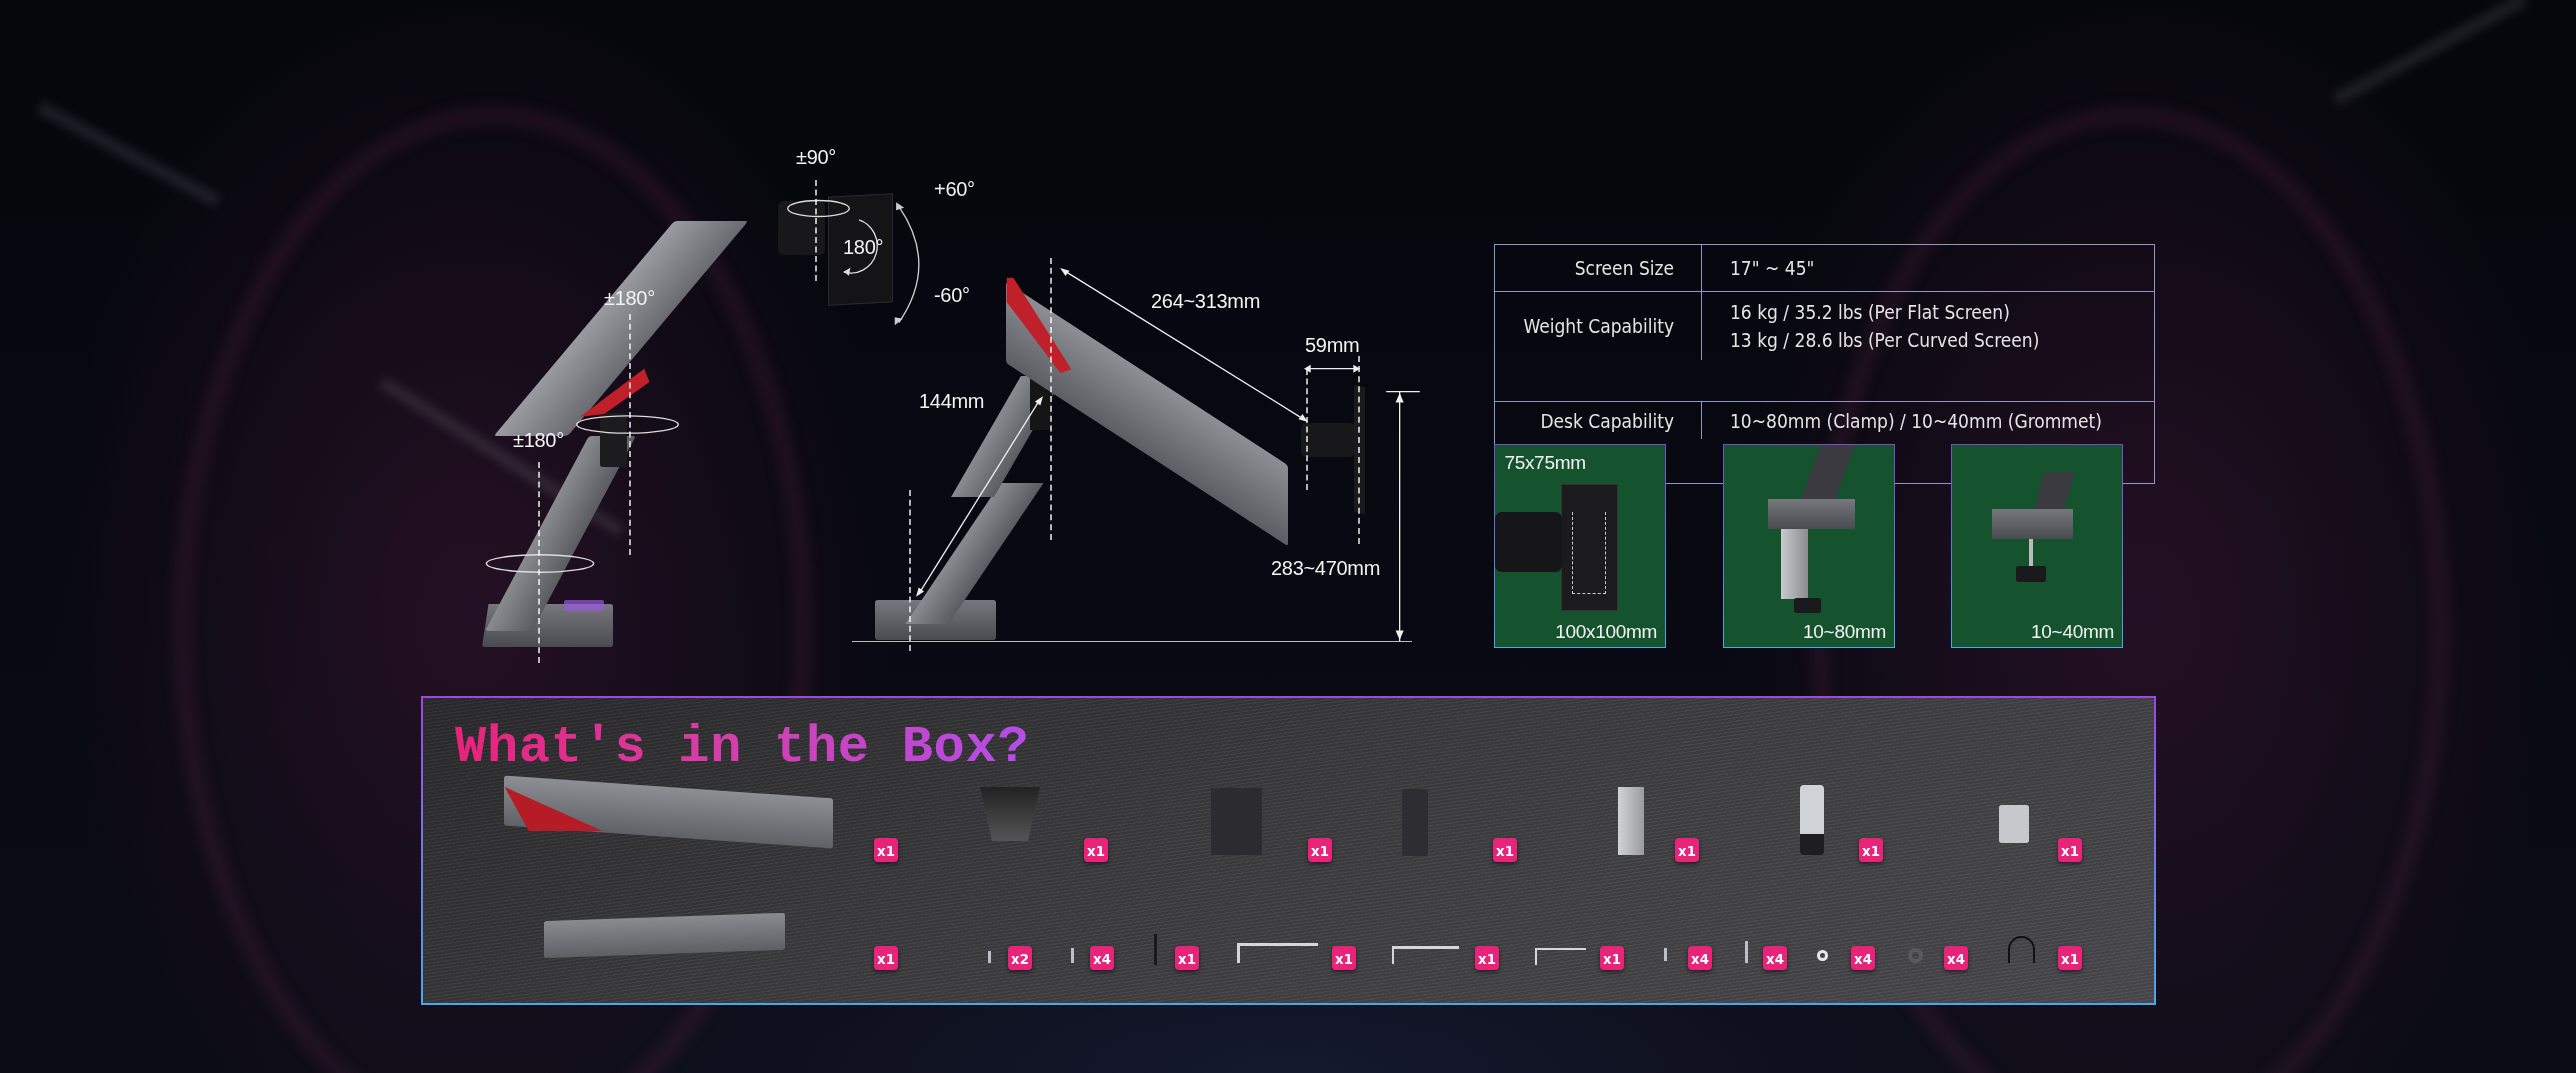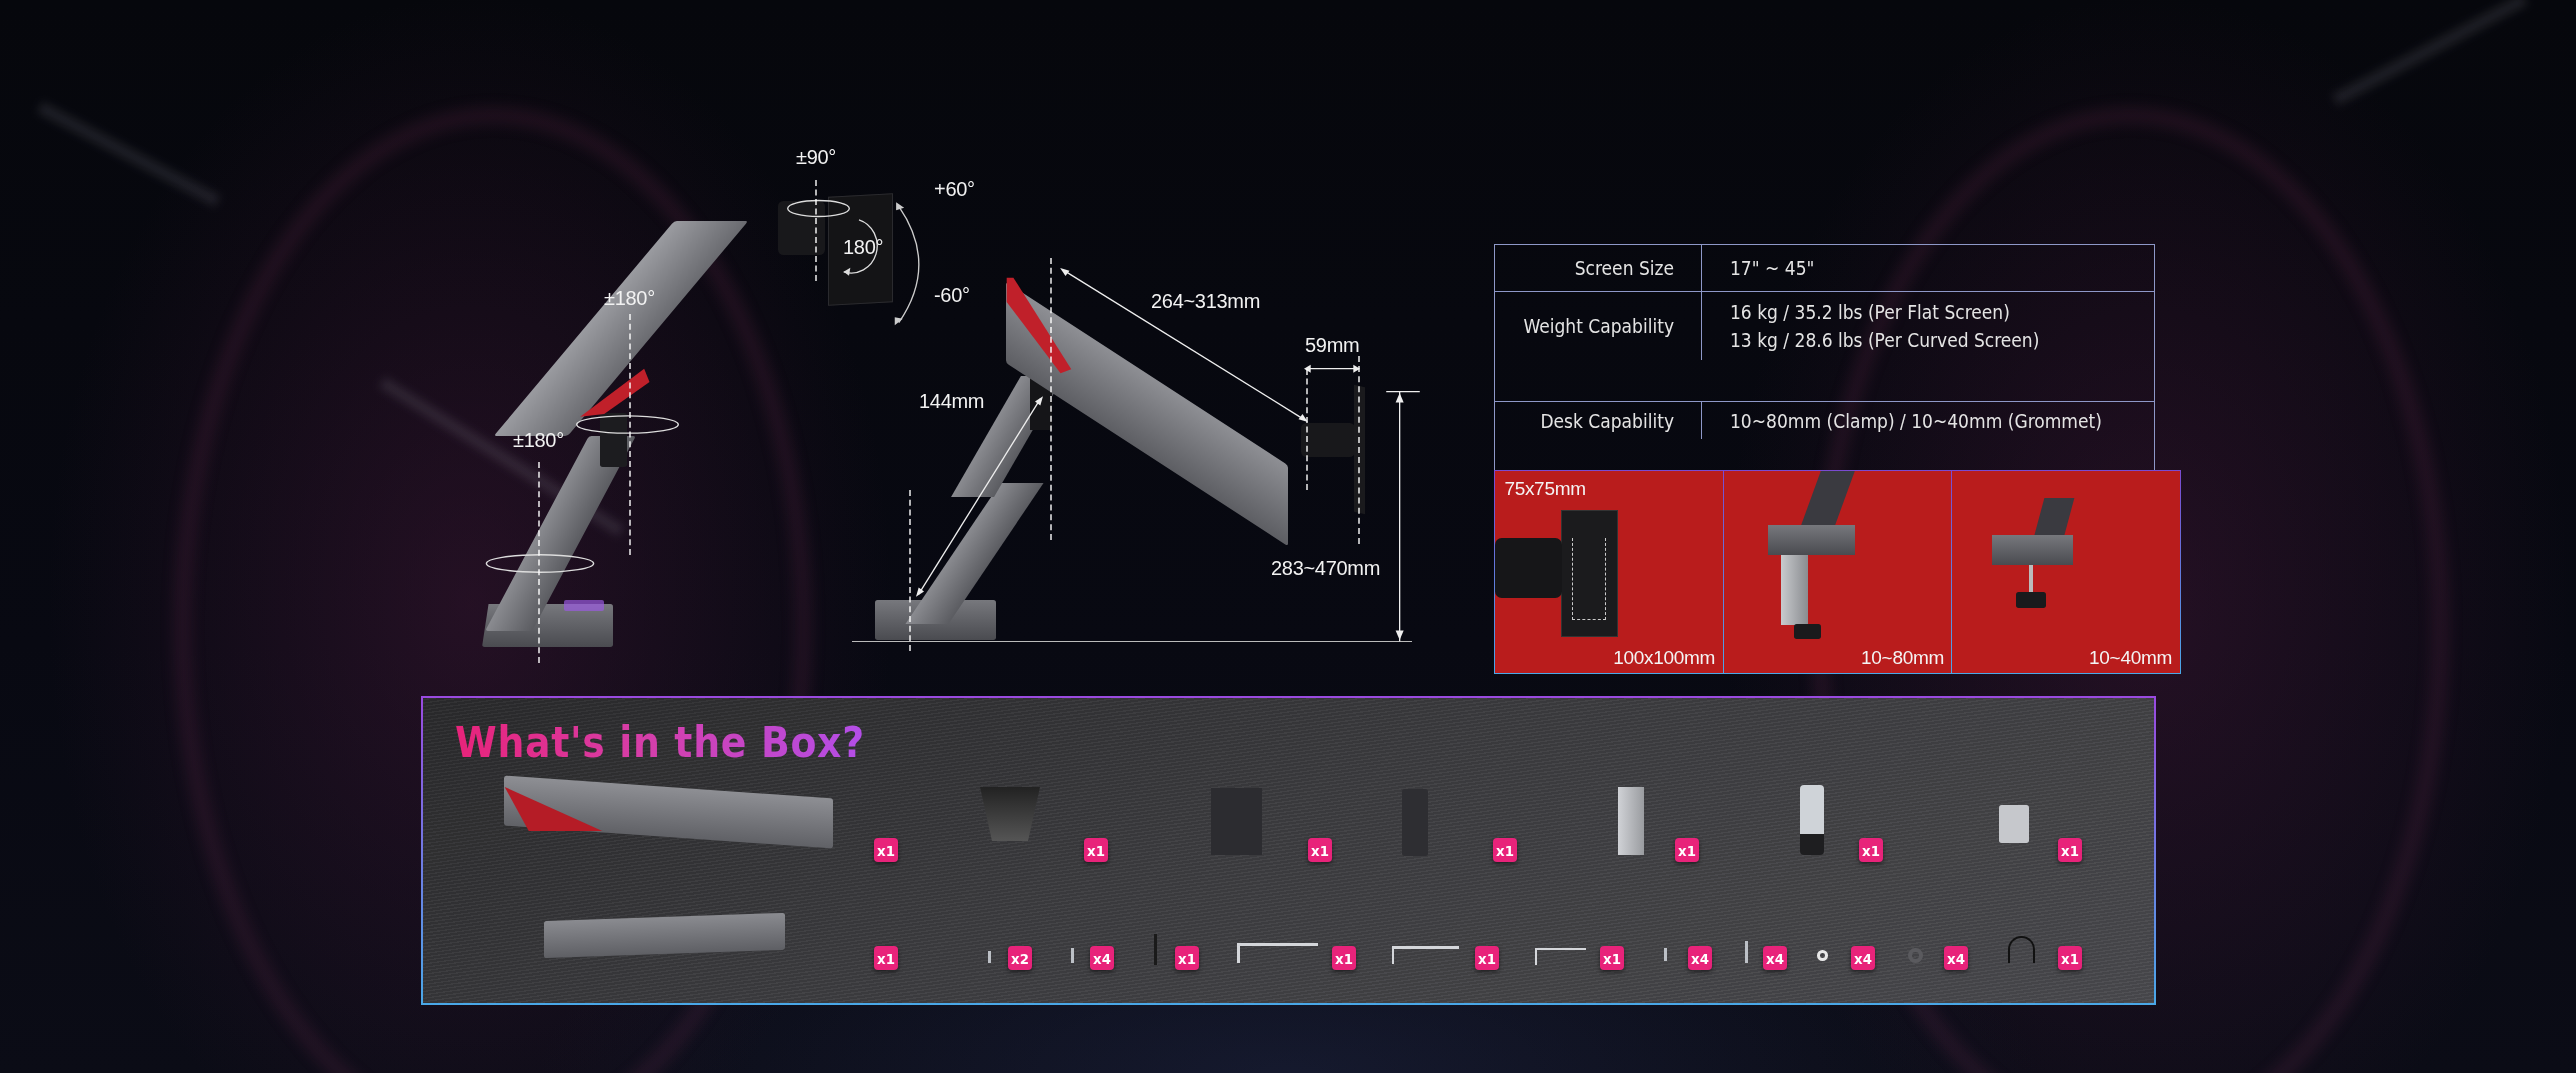--- a/index.html
+++ b/index.html
@@ -45,43 +45,44 @@
     display:flex; align-items:center; justify-content:flex-end;
     padding-right:27px; box-sizing:border-box;
     font-size:19px; color:#e4e4e4; border-right:1.3px solid #8e98c8;
   }
   .spec-value {
     position:absolute; left:235px; right:0; top:0; bottom:0;
     display:flex; flex-direction:column; justify-content:center;
     font-size:19px; color:#e4e4e4; line-height:28px;
   }
   .panel {
-    position:absolute; top:470px; width:230px; height:204px;
-    background:#b91c1c; box-sizing:border-box;
+    position:absolute; top:444px; width:172px; height:204px;
+    background:#14532d; box-sizing:border-box;
     border:1.3px solid; border-image:linear-gradient(180deg,#7a4ad0,#4aa8e8) 1;
     overflow:hidden;
   }
   .panel-text {
     position:absolute; font-family:"Liberation Sans", sans-serif;
     font-size:19px; color:#f4f4f4; letter-spacing:-0.3px;
   }
   .box {
     position:absolute; left:421px; top:696px; width:1735px; height:309px;
     box-sizing:border-box; border:2px solid;
     border-image:linear-gradient(180deg,#9a4ae0,#4aa8e8) 1;
     background:
       repeating-linear-gradient(-8deg, rgba(255,255,255,0.035) 0 1.3px, rgba(0,0,0,0.05) 1.3px 3.4px),
       linear-gradient(160deg,#2a2a2c 0%,#3c3c3f 45%,#4a4a4e 100%);
     overflow:hidden;
   }
   .box-title {
-    position:absolute; left:32px; top:20px; font-size:42px; font-weight:bold;
+    position:absolute; left:32px; top:20px; font-size:52px; font-weight:bold;
     background:linear-gradient(90deg,#e8237a 0%,#d63ea8 45%,#b34ee8 100%);
     -webkit-background-clip:text; background-clip:text; color:transparent;
     letter-spacing:0.7px;
+    font-family:Liberation Mono, monospace;
   }
   .badge {
     position:absolute; width:24px; height:24px; border-radius:4px;
     background:#e8237a; color:#fff; font-size:14.8px; font-weight:bold;
     display:flex; align-items:center; justify-content:center;
     box-shadow:0 2px 4px rgba(0,0,0,0.5);
   }
   .part { position:absolute; }
 </style>
 </head>

